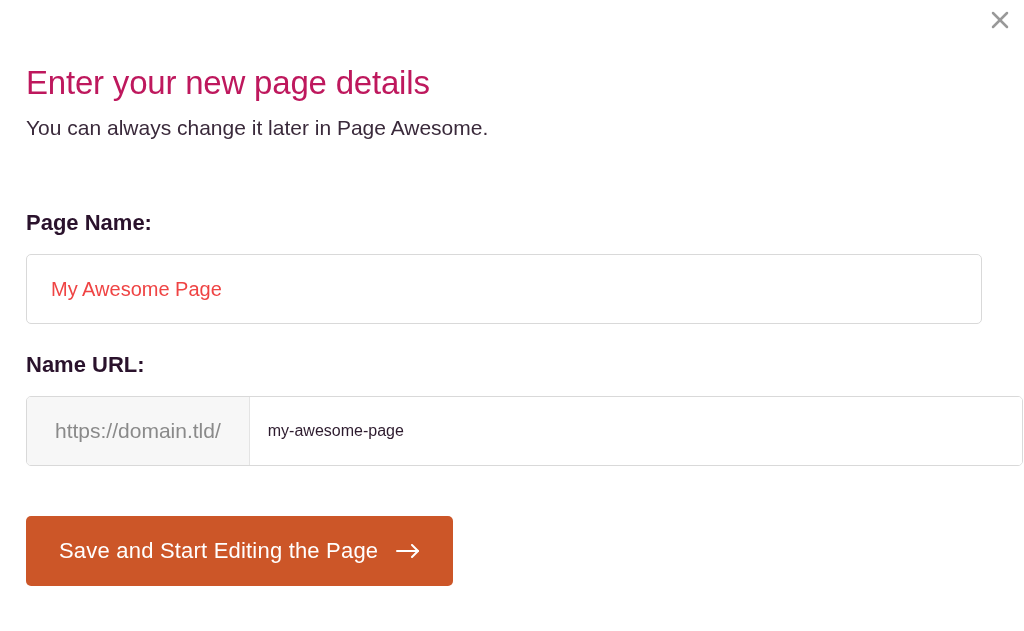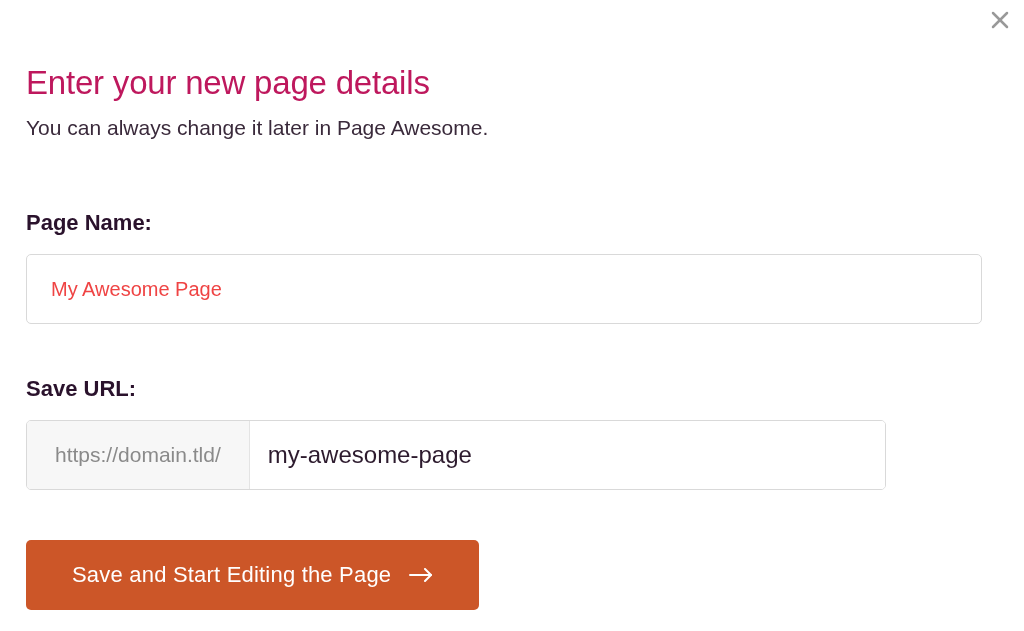--- a/index.html
+++ b/index.html
@@ -62,62 +62,62 @@
       border: 1px solid #d9d9d9;
       border-radius: 5px;
       padding: 0 24px;
       font-size: 20px;
       color: #ef4444;
       font-family: inherit;
       outline: none;
       background: #fff;
     }
     .url-group {
-      width: 860px;
+      width: 997px;
       height: 70px;
       display: flex;
       border: 1px solid #d9d9d9;
       border-radius: 5px;
       overflow: hidden;
     }
     .url-prefix {
       background: #f7f7f7;
       border-right: 1px solid #e4e4e4;
       padding: 0 28px;
       display: flex;
       align-items: center;
       font-size: 21px;
       color: #8a8a8a;
       white-space: nowrap;
     }
     .url-input {
       flex: 1;
       border: none;
       padding: 0 18px;
-      font-size: 24px;
+      font-size: 16px;
       color: #2d1b2e;
       font-family: inherit;
       outline: none;
       background: #fff;
     }
     .field-block-1 {
-      margin-bottom: 52px;
+      margin-bottom: 28px;
     }
     .field-block-2 {
       margin-bottom: 50px;
     }
     .submit-btn {
       display: inline-flex;
       align-items: flex-end;
       gap: 18px;
       background: #cc5628;
       color: #fff;
       border: none;
       border-radius: 5px;
-      padding: 22px 46px;
+      padding: 22px 33px;
       font-size: 22px;
       font-weight: 500;
       font-family: inherit;
       cursor: pointer;
       letter-spacing: 0.2px;
     }
     .submit-btn svg {
       width: 24px;
       height: 14px;
       stroke: #fff;
@@ -143,21 +143,21 @@
 
   <h1 class="dialog-title">Enter your new page details</h1>
   <p class="dialog-subtitle">You can always change it later in Page Awesome.</p>
 
   <div class="field-block-1">
     <div class="field-label">Page Name:</div>
     <input type="text" class="text-input" value="My Awesome Page" style="">
   </div>
 
   <div class="field-block-2">
-    <div class="field-label">Save URL:</div>
+    <div class="field-label">Name URL:</div>
     <div class="url-group">
       <div class="url-prefix">https://domain.tld/</div>
       <input type="text" class="url-input" value="my-awesome-page" style="">
     </div>
   </div>
 
   <button class="submit-btn">
     <span>Save and Start Editing the Page</span>
     <span>
       <svg viewBox="0 0 24 14">

